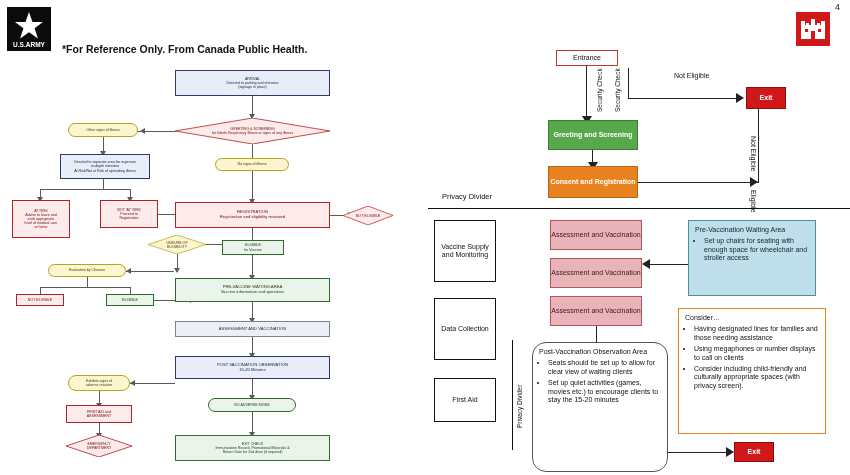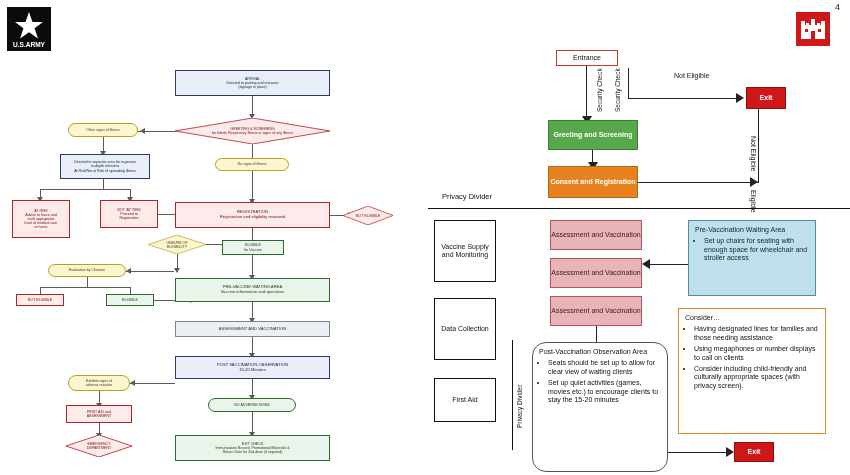--- a/index.html
+++ b/index.html
@@ -71,20 +71,21 @@
 
   <div class="logo-army">
     <svg width="46" height="46" viewBox="0 0 46 46">
       <rect x="1" y="1" width="44" height="44" fill="#0b0b0b"></rect>
       <polygon points="23,6 26.5,16 37,16 28.6,22.3 31.9,32.5 23,26.2 14.1,32.5 17.4,22.3 9,16 19.5,16" fill="#ffffff"></polygon>
       <rect x="4" y="34" width="38" height="8" fill="#0b0b0b"></rect>
       <text x="23" y="40.5" font-size="6.5" fill="#ffffff" text-anchor="middle" font-family="Liberation Sans, sans-serif" font-weight="bold">U.S.ARMY</text>
     </svg>
   </div>
 
+  <div class="subtitle">*For Reference Only.  From Canada Public Health.</div>
   <div class="pagenum">4</div>
 
   <div class="castle">
     <svg width="28" height="26" viewBox="0 0 28 26">
       <rect x="2" y="9" width="24" height="14" fill="#ffffff"></rect>
       <rect x="2" y="5" width="4" height="5" fill="#ffffff"></rect>
       <rect x="12" y="3" width="4" height="7" fill="#ffffff"></rect>
       <rect x="22" y="5" width="4" height="5" fill="#ffffff"></rect>
       <rect x="7" y="7" width="3" height="3" fill="#ffffff"></rect>
       <rect x="18" y="7" width="3" height="3" fill="#ffffff"></rect>

